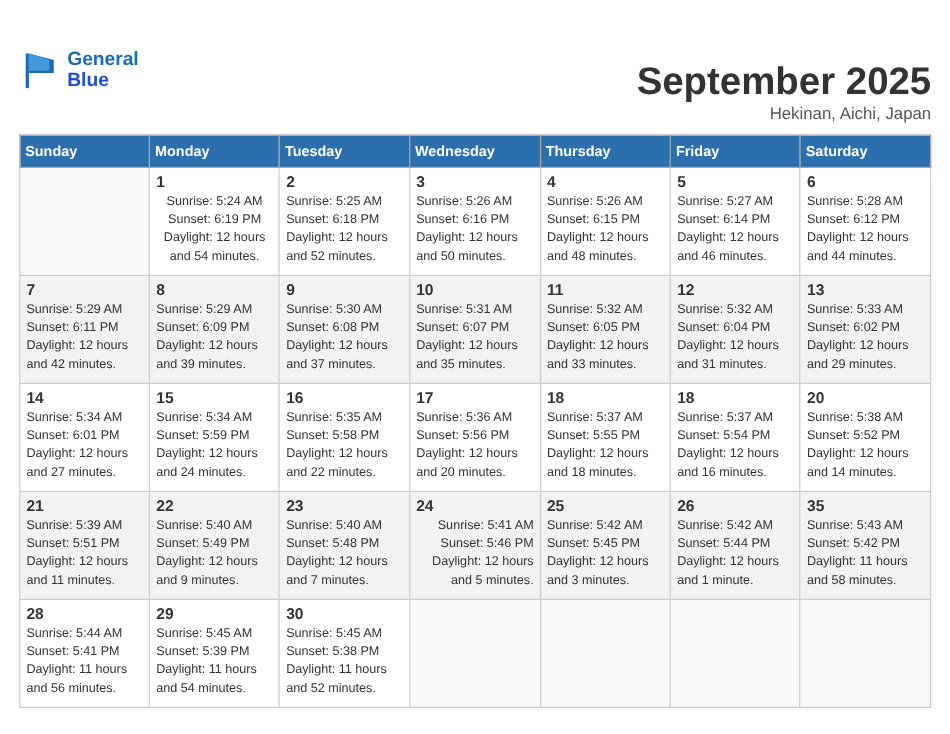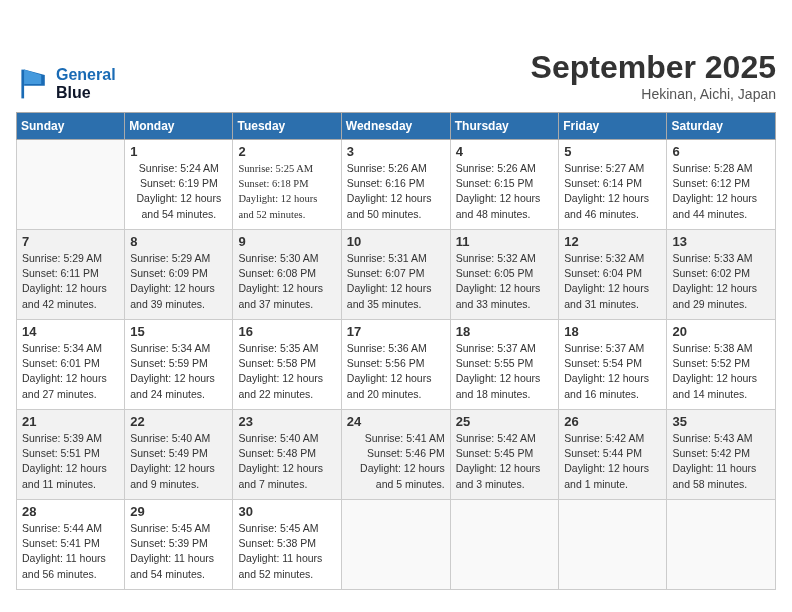--- a/index.html
+++ b/index.html
@@ -6,21 +6,21 @@
     body {
       font-family: Arial, sans-serif;
       background: #fff;
       width: 792px;
       min-height: 612px;
       padding: 16px;
     }
     .header {
       display: flex;
       justify-content: space-between;
-      align-items: flex-end;
+      align-items: center;
       margin-bottom: 10px;
       gap: 39px;
     }
     .logo {
       display: flex;
       align-items: center;
       gap: 4px;
     }
     .logo-icon {
       width: 36px;
@@ -88,21 +88,21 @@
 <div class="header">
   <div class="logo">
     <svg class="logo-icon" viewBox="0 0 40 40">
 
       <rect x="6" y="4" width="3" height="32" fill="#1a6bb5"></rect>
       <polygon points="9,4 32,10 32,22 9,22" fill="#1a6bb5"></polygon>
       <polygon points="9,4 28,10 28,20 9,20" fill="#4499dd"></polygon>
     </svg>
     <div>
       <div style="font-size:16px;font-weight:bold;color:#1a6bb5;">General</div>
-      <div style="font-size:16px;font-weight:bold;color:#0f172a;">Blue</div>
+      <div style="font-size:16px;font-weight:bold;color:#1d4ed8;">Blue</div>
     </div>
   </div>
   <div class="title-section">
     <div class="month-title">September 2025</div>
     <div class="location">Hekinan, Aichi, Japan</div>
   </div>
 </div>
 
 <table class="calendar">
   <thead>
@@ -121,21 +121,21 @@
         <td class="empty"></td>
         <td>
           <span class="day-num">1</span>
           <div class="day-info" style="white-space: pre-line; text-align: center;">Sunrise: 5:24 AM
 Sunset: 6:19 PM
 Daylight: 12 hours
 and 54 minutes.</div>
         </td>
         <td>
           <span class="day-num">2</span>
-          <div class="day-info" style="white-space: pre-line; font-family: Liberation Serif, serif;">Sunrise: 5:25 AM
+          <div class="day-info" style="white-space: pre-line;">Sunrise: 5:25 AM
 Sunset: 6:18 PM
 Daylight: 12 hours
 and 52 minutes.</div>
         </td>
         <td>
           <span class="day-num">3</span>
           <div class="day-info" style="white-space: pre-line;">Sunrise: 5:26 AM
 Sunset: 6:16 PM
 Daylight: 12 hours
 and 50 minutes.</div>

